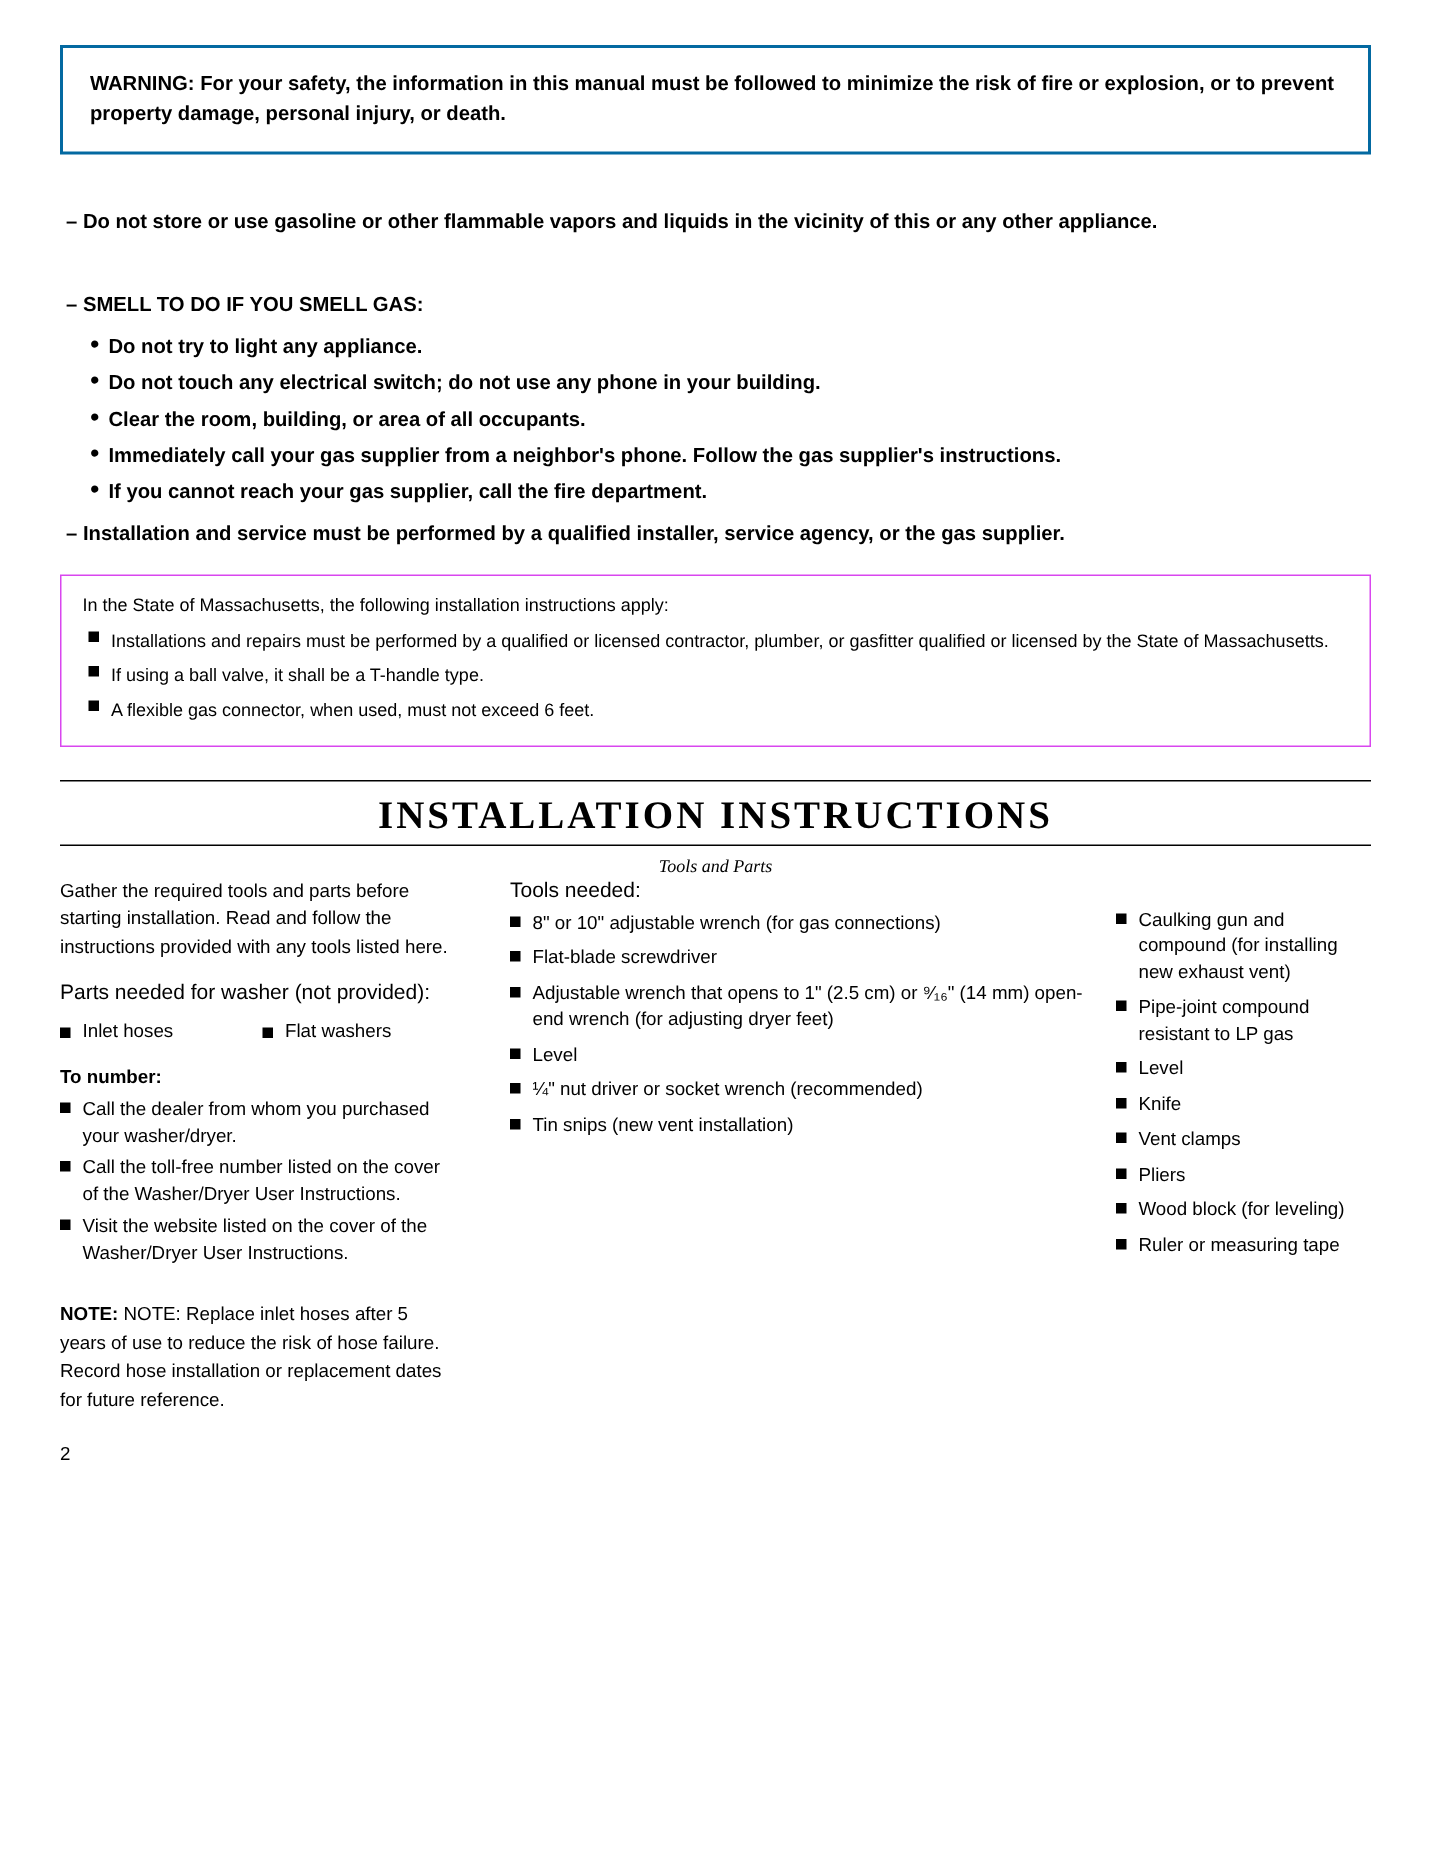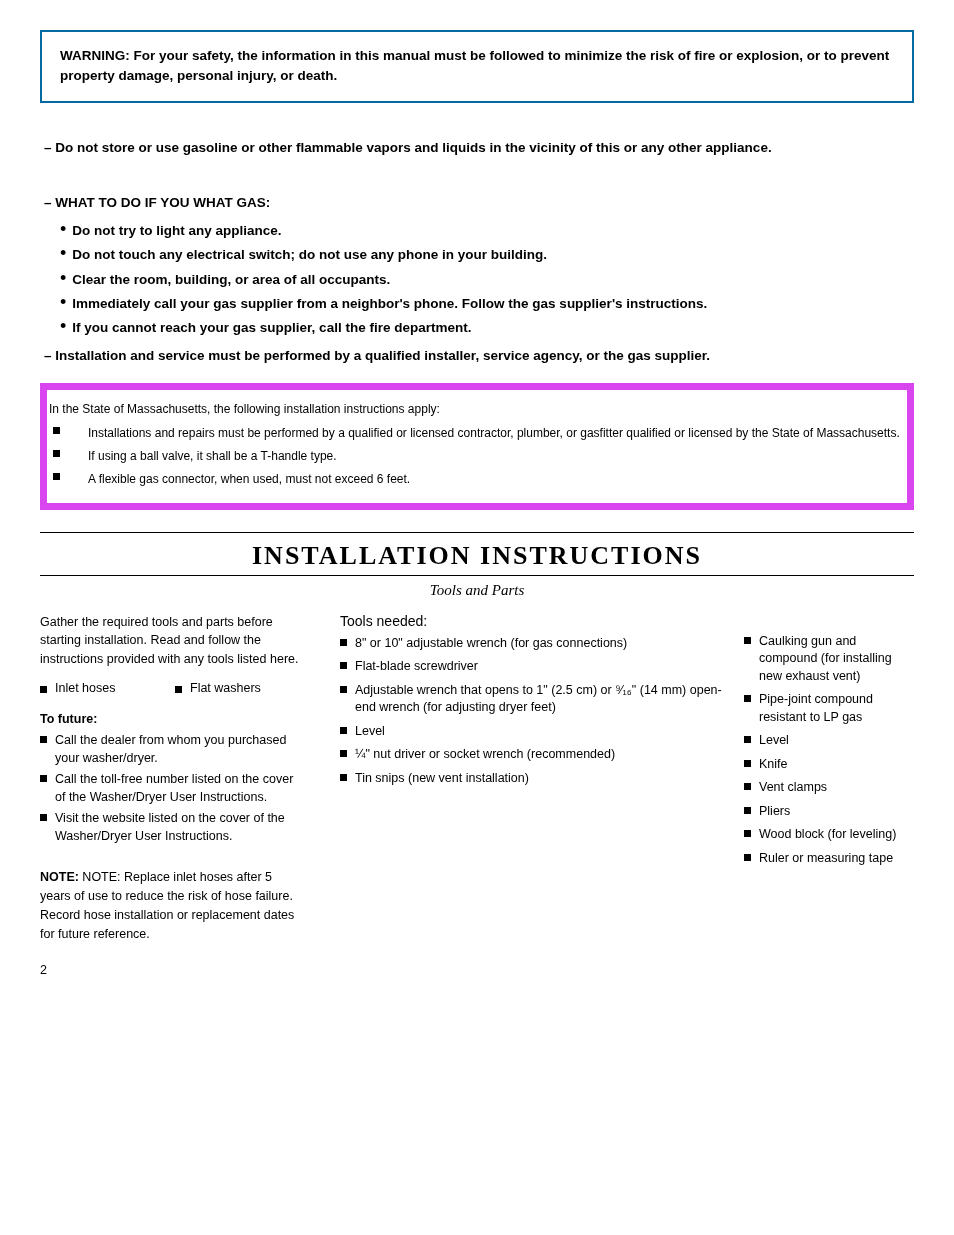--- a/index.html
+++ b/index.html
@@ -55,35 +55,34 @@
       margin-top: -1px;
     }
     .sub-item-text {
       font-weight: bold;
       font-size: 13.5px;
       line-height: 1.5;
     }
 
     
     .mass-box {
-      border: 7px solid #d946ef;
-      padding: 10px 2px;
+      border: 1px solid #d946ef;
+      padding: 10px 14px;
       margin-bottom: 22px;
       font-size: 12px;
       line-height: 1.5;
     }
     .mass-box p {
       margin-bottom: 6px;
     }
     .mass-box .mass-item {
       display: flex;
       align-items: flex-start;
       margin-bottom: 5px;
       padding-left: 4px;
-      gap: 20px;
     }
     .square-bullet {
       width: 7px;
       height: 7px;
       background: #000;
       flex-shrink: 0;
       margin-right: 8px;
       margin-top: 3px;
     }
 
@@ -101,24 +100,23 @@
       font-weight: bold;
       font-family: 'Times New Roman', serif;
       letter-spacing: 2px;
       text-transform: uppercase;
       margin: 8px 0 4px 0;
     }
 
     
     .tools-subtitle {
       text-align: center;
-      font-size: 15px;
+      font-size: 12px;
       font-style: italic;
       font-family: 'Times New Roman', serif;
-      margin-bottom: 14px;
     }
 
     
     .content-columns {
       display: flex;
       gap: 40px;
       align-items: flex-start;
     }
 
     .left-col {
@@ -204,21 +202,21 @@
 
 <div class="warning-box">
   <p>WARNING: For your safety, the information in this manual must be followed to minimize the risk of fire or explosion, or to prevent property damage, personal injury, or death.</p>
 </div>
 
 <div class="safety-section">
   <div class="item dash">
     <span>– Do not store or use gasoline or other flammable vapors and liquids in the vicinity of this or any other appliance.</span>
   </div>
   <div class="item dash">
-    <span>– WHAT TO DO IF YOU WHAT GAS:</span>
+    <span>– SMELL TO DO IF YOU SMELL GAS:</span>
   </div>
 
   <div class="sub-item">
     <span class="bullet-dot">•</span>
     <span class="sub-item-text">Do not try to light any appliance.</span>
   </div>
   <div class="sub-item">
     <span class="bullet-dot">•</span>
     <span class="sub-item-text">Do not touch any electrical switch; do not use any phone in your building.</span>
   </div>
@@ -259,37 +257,38 @@
 <h1 class="install-title" style="font-family: 'Times New Roman', serif;">Installation Instructions</h1>
 <hr class="section-divider">
 
 <div class="tools-subtitle">Tools and Parts</div>
 
 <div class="content-columns">
 
   <div class="left-col">
     <p style="margin-bottom:10px;">Gather the required tools and parts before starting installation. Read and follow the instructions provided with any tools listed here.</p>
 
+    <div class="col-section-title">Parts needed for washer (not provided):</div>
 
     <div class="parts-grid">
       <div class="parts-col">
         <div class="parts-item">
           <div class="square-bullet"></div>
           <span>Inlet hoses</span>
         </div>
       </div>
       <div class="parts-col">
         <div class="parts-item">
           <div class="square-bullet"></div>
           <span>Flat washers</span>
         </div>
       </div>
     </div>
 
-    <div class="to-order-title">To future:</div>
+    <div class="to-order-title">To number:</div>
 
     <div class="order-item">
       <div class="square-bullet" style="margin-top:4px;"></div>
       <span>Call the dealer from whom you purchased your washer/dryer.</span>
     </div>
     <div class="order-item">
       <div class="square-bullet" style="margin-top:4px;"></div>
       <span>Call the toll-free number listed on the cover of the Washer/Dryer User Instructions.</span>
     </div>
     <div class="order-item">

